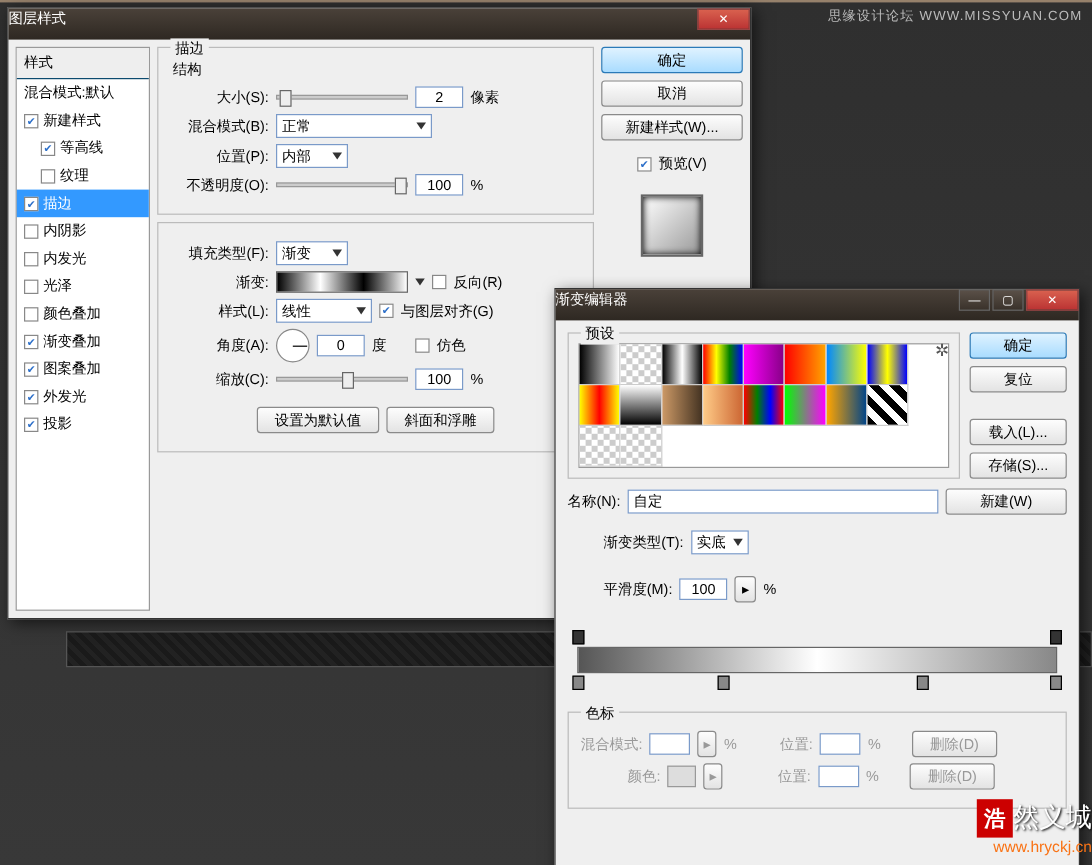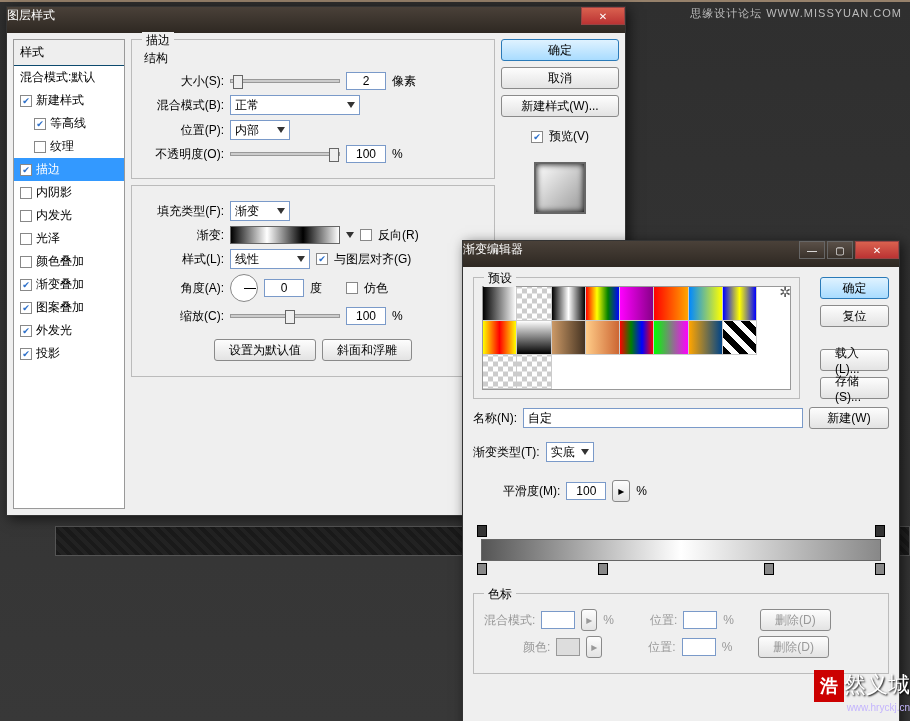--- a/index.html
+++ b/index.html
@@ -2,21 +2,21 @@
 <html><head>
 <meta charset="utf-8">
 <style>
 *{box-sizing:border-box;margin:0;padding:0;font-family:"Microsoft YaHei",SimSun,sans-serif;font-size:12px}
 body{background:#3a3a3a;width:910px;height:721px;position:relative;overflow:hidden}
 .dark-bg{position:absolute;inset:0;background:linear-gradient(to bottom,#2f2f2f,#383838);border-top:2px solid #96816b}
 .watermark-top{position:absolute;top:6px;right:8px;color:#bbb;font-size:11px;letter-spacing:1px}
 .watermark-bottom{position:absolute;bottom:8px;right:0;text-align:right}
 .wb-red{background:#c00;color:#fff;font-weight:bold;padding:4px 6px;font-size:18px;display:inline-block}
 .wb-txt{color:#fff;font-size:22px;text-shadow:1px 1px 2px #000}
-.wb-url{color:#c4b5fd;font-size:10px;display:block}
+.wb-url{color:#f97316;font-size:13px;display:block}
 .texture-band{position:absolute;left:55px;right:0;top:526px;height:30px;background:repeating-linear-gradient(45deg,#1a1a1a,#1a1a1a 4px,#222 4px,#222 8px);border:1px solid #555}
 
 .win{position:absolute;background:#efefef;border:1px solid #333;box-shadow:3px 3px 12px rgba(0,0,0,.6)}
 .win1{left:6px;top:6px;width:620px;height:510px}
 .win2{left:462px;top:240px;width:438px;height:490px}
 
 .titlebar{height:26px;background:linear-gradient(to bottom,#4a4139,#2e2822);display:flex;padding:0 0;color:#fff}
 .titlebar .title{flex:1;font-size:12px}
 .tb-btn{width:26px;height:18px;margin-left:2px;background:linear-gradient(to bottom,#5a5048,#3a322b);border:1px solid #666;display:flex;align-items:center;justify-content:center;color:#fff;font-size:10px;cursor:default}
 .tb-close{width:44px;background:linear-gradient(to bottom,#d9614f,#b33);border-color:#944}
@@ -42,21 +42,21 @@
 .grad-preview{width:110px;height:18px;background:linear-gradient(to right,#000,#fff,#000,#fff);border:1px solid #666}
 .angle-dial{width:28px;height:28px;border:1px solid #888;border-radius:50%;background:#fff;position:relative}
 .angle-dial::after{content:"";position:absolute;left:50%;top:50%;width:12px;height:1px;background:#000;transform-origin:left}
 .btn{height:22px;padding:0 14px;background:linear-gradient(to bottom,#fdfdfd,#e3e3e3);border:1px solid #8a8a8a;border-radius:3px;cursor:default;display:inline-flex;align-items:center;justify-content:center}
 .btn.primary{border:1px solid #2a7ab8;background:linear-gradient(to bottom,#dff2ff,#a9dcff)}
 
 .right-col{width:118px;display:flex;flex-direction:column;gap:6px;align-items:stretch}
 .preview-box{width:52px;height:52px;margin:6px auto;background:linear-gradient(135deg,#fff,#999);border:2px solid #666;box-shadow:inset 0 0 6px #000}
 
 .win2-body{height:calc(100% - 26px);padding:10px;display:flex;flex-direction:column;gap:8px}
-.presets-wrap{display:flex;gap:20px}
+.presets-wrap{display:flex;gap:8px}
 .presets-grp{flex:1;border:1px solid #bbb;padding:8px;position:relative}
 .gear{position:absolute;top:6px;right:8px;font-size:14px;color:#555}
 .swatch-grid{display:flex;flex-wrap:wrap;width:309px;border:1px solid #999;background:#fff}
 .swatch{width:34.3px;height:34px;border-right:1px solid #ccc;border-bottom:1px solid #ccc}
 .side-btns{width:92px;display:flex;flex-direction:column;gap:6px}
 .name-row{display:flex;align-items:center;gap:6px}
 .name-row input{flex:1;height:20px;border:1px solid #7a9ac9;padding:0 4px}
 .grad-bar-wrap{margin:10px 0;position:relative;height:50px}
 .grad-bar{position:absolute;left:8px;right:8px;top:14px;height:22px;background:linear-gradient(to right,#555,#fff,#888);border:1px solid #666}
 .stop{position:absolute;width:10px;height:12px;background:#333;border:1px solid #000}
@@ -271,24 +271,24 @@
         <div class="btn">复位</div>
         <div style="height:10px"></div>
         <div class="btn">载入(L)...</div>
         <div class="btn">存储(S)...</div>
       </div>
     </div>
 
     <div class="name-row">
       <span>名称(N):</span>
       <input value="自定" style="">
-      <div class="btn" style="width:80px">新建(W)</div>
-    </div>
-
-    <div class="row" style="">
+      <div class="btn" style="width:101px">新建(W)</div>
+    </div>
+
+    <div class="row" style="margin-left:30px">
       <span>渐变类型(T):</span>
       <div class="combo" style="width:48px">
           <span>实底</span>
           <span class="arrow tri"></span>
         </div>
     </div>
     <div class="row" style="margin-left:30px">
       <span>平滑度(M):</span>
       <input class="numbox" value="100" style="">
       <div class="btn" style="width:18px;padding:0">▸</div>

